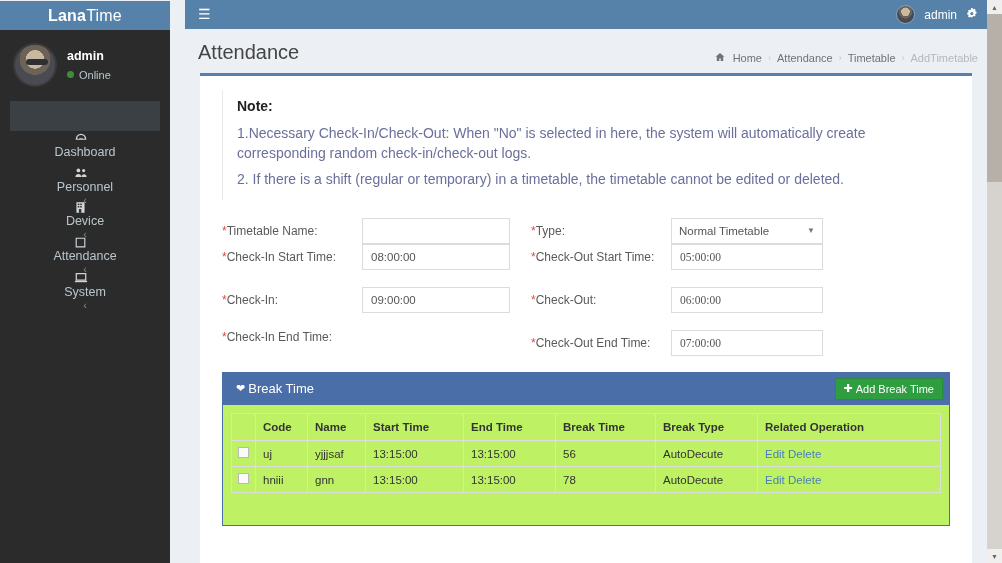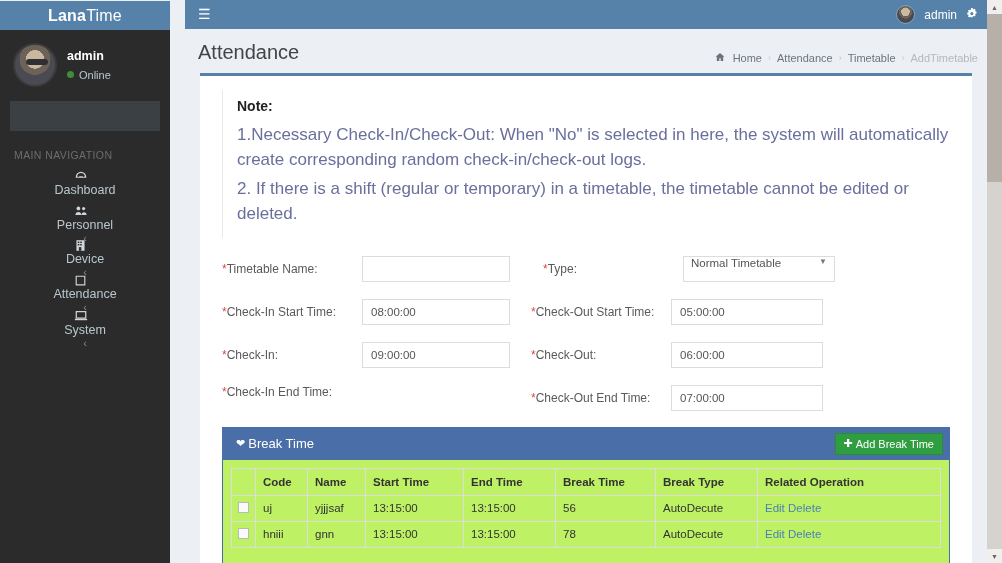--- a/index.html
+++ b/index.html
@@ -59,36 +59,36 @@
   #box { margin:0 15px; background:#fff; border-top:3px solid #5682a9; min-height:490px; }
   #box-head { height:31px; position:relative; border-bottom:1px solid #f4f4f4; }
   #box-title { position:absolute; left:12px; top:7px; font-size:14px; color:#444;
       display:flex; align-items:center; gap:5px; }
   #plus-circle-icon { font-size:13px; color:#333; line-height:1; }
   #box-tools { position:absolute; right:10px; top:7px; display:flex; gap:13px; color:#97a0a8; font-size:12px; }
   #box-tools span { cursor:pointer; }
   
   #note { margin:14px 22px 0 22px; padding:8px 0 6px 14px; border-left:1px solid #e8e8e8; }
   #note h4 { margin:0 0 9px 0; font-size:14px; color:#222; }
-  #note p { margin:0 0 5px 0; font-size:17px; color:#6a6f9c; line-height:1.45; }
+  #note p { margin:0 0 5px 0; font-size:14px; color:#6a6f9c; line-height:1.45; }
   
   #form { margin:18px 0 0 0; padding:0 18px 0 22px; }
   .frow { display:flex; align-items:flex-start; }
   .fcell { display:flex; align-items:center; }
   .fcell.left { width:302px; }
   .fcell.right { width:352px; margin-left:7px; }
   .flabel { font-size:12px; color:#5a5a5a; width:140px; flex:none; }
   .flabel .req { color:#dd4b39; }
   .fctl { flex:1; }
   .txt { width:148px; height:26px; border:1px solid #dcdcdc; background:#fff;
       font-size:11.5px; color:#555; padding:0 8px; outline:none;
       font-family:"Liberation Sans", sans-serif; }
-  .fcell.right .txt { width:152px; }
+  .fcell.right .txt { width:152px;font-family:Liberation Serif, serif; }
   .sel { width:152px; height:26px; border:1px solid #dcdcdc; background:#fff; font-size:11.5px;
-      color:#555; padding:0 7px; display:flex; align-items:flex-start; justify-content:space-between;
+      color:#555; padding:0 7px; display:flex; align-items:center; justify-content:space-between;
       cursor:pointer; }
   .sel .car { font-size:8px; color:#777; }
   
   #bt-panel { margin:16px 22px 0 22px; border:1px solid #4a6fa8; }
   #bt-head { height:32px; background:#4a6fa8; position:relative; display:flex; align-items:center; }
   #bt-title { color:#fff; font-size:13px; margin-left:13px; display:flex; align-items:center; gap:3px; }
   #chev-down-icon { font-size:11px; }
   #add-break-btn { position:absolute; right:6px; top:5px; height:22px; background:#2f9e41;
       border:1px solid #2a8c3a; color:#fff; font-size:11px; padding:0 8px;
       display:flex; align-items:center; gap:3px; cursor:pointer; }
@@ -128,21 +128,20 @@
         <span class="dot"></span>
         <span>Online</span>
       </div>
     </div>
   </div>
 
   <div id="search-box">
     <input type="text" value="" placeholder="" style="">
   </div>
 
-  <div id="navhead">MAIN NAVIGATION</div>
 
   <div class="nav-item">
     <span class="ico">
       <svg width="14" height="14" viewBox="0 0 16 16">
           <path fill="currentColor" d="M8 3a6 6 0 0 0-6 6v1h12V9a6 6 0 0 0-6-6zm0 1.6a4.4 4.4 0 0 1 4.3 3.6H3.7A4.4 4.4 0 0 1 8 4.6z"></path>
           <circle cx="5" cy="8" r="1" fill="#2b2b2b"></circle>
           <circle cx="11" cy="8" r="1" fill="#2b2b2b"></circle>
         </svg>
     </span>
     <span class="lbl">Dashboard</span>
@@ -237,21 +236,21 @@
   <div id="box">
 
     <div id="note">
       <h4>Note:</h4>
       <p>1.Necessary Check-In/Check-Out: When "No" is selected in here, the system will automatically create corresponding random check-in/check-out logs.</p>
       <p>2. If there is a shift (regular or temporary) in a timetable, the timetable cannot be edited or deleted.</p>
     </div>
 
     <div id="form">
 
-      <div class="frow" style="margin-bottom:17px;gap:12px;">
+      <div class="frow" style="">
         <div class="fcell left">
           <div class="flabel"><span class="req">*</span><span>Timetable Name:</span></div>
           <div class="fctl"><input class="txt" type="text" value="" style=""></div>
         </div>
         <div class="fcell right">
           <div class="flabel"><span class="req">*</span><span>Type:</span></div>
           <div class="fctl">
             <div class="sel">
               <span>Normal Timetable</span>
               <span class="car">▼</span>

